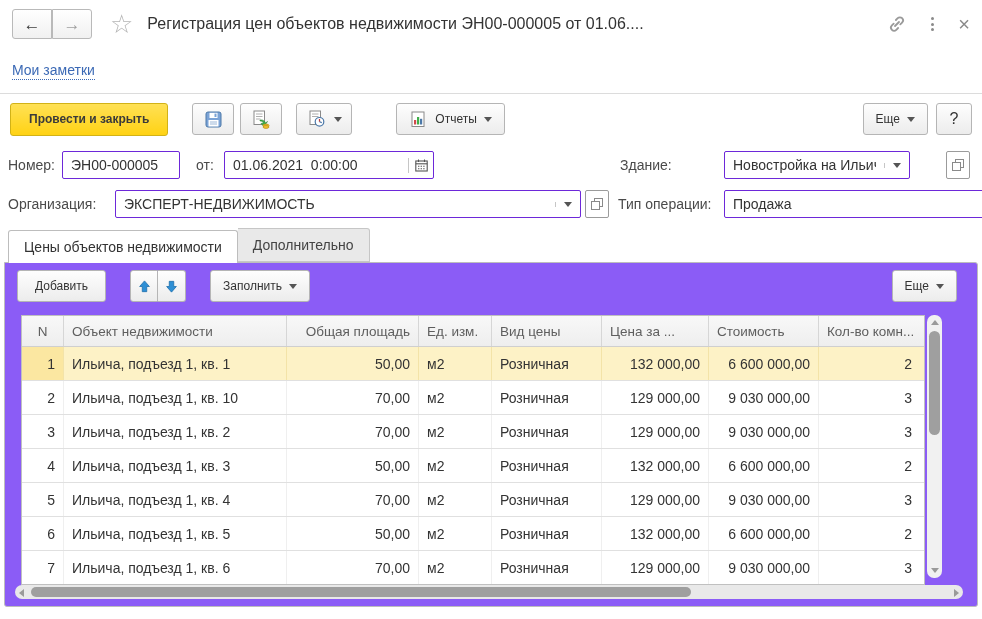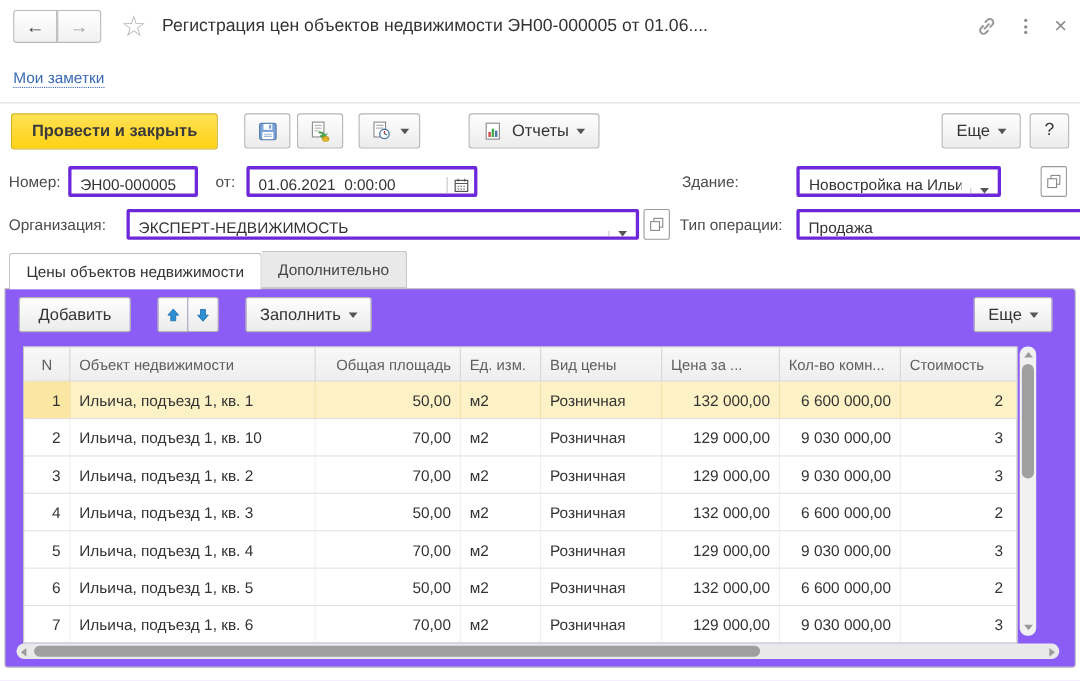--- a/index.html
+++ b/index.html
@@ -24,35 +24,35 @@
   .close-x{font-size:20px;color:#8a8a8a;cursor:pointer;line-height:1;}
   
   .navrow{display:flex;align-items:center;height:45px;padding:0 12px;gap:22px;
     border-bottom:1px solid #dcdcdc;}
   .nav-active{background:#efefef;border-radius:4px;padding:9px 15px;color:#333;cursor:default;}
   .nav-link{color:#3b69b5;border-bottom:1px dotted #3b69b5;cursor:pointer;padding-bottom:1px;}
   
   .cmdbar{display:flex;align-items:center;height:50px;padding:0 10px;}
   .btn{height:32px;box-sizing:border-box;background:linear-gradient(#fefefe,#ececec);
     border:1px solid #b5b5b5;border-radius:3px;display:inline-flex;align-items:center;
-    justify-content:center;font-size:15px;color:#333;cursor:pointer;padding:0 12px;}
+    justify-content:center;font-size:12px;color:#333;cursor:pointer;padding:0 12px;}
   .btn-primary{background:linear-gradient(#ffe155,#ffd214);border-color:#d2b217;
     font-weight:bold;color:#3a3a3a;padding:0 18px;height:33px;}
   .icon-btn{width:42px;padding:0;}
   .tri{width:0;height:0;border-left:4px solid transparent;border-right:4px solid transparent;
     border-top:5px solid #555;display:inline-block;}
   .btn .tri{margin-left:7px;}
   .g24{margin-left:24px}.g6{margin-left:6px}.g14{margin-left:14px}.g44{margin-left:44px}.g8{margin-left:8px}
   .spacer{flex:1}
   .help-btn{width:36px;font-size:16px;padding:0;}
   
   .formarea{position:relative;height:88px;}
   .flabel{position:absolute;color:#4a4a4a;white-space:nowrap;}
-  .field{position:absolute;display:flex;align-items:flex-end;height:28px;box-sizing:border-box;
-    border:3px solid #6d28d9;border-radius:2px;background:#fff;}
+  .field{position:absolute;display:flex;align-items:center;height:28px;box-sizing:border-box;
+    border:1px solid #6d28d9;border-radius:2px;background:#fff;}
   .field input{border:none;outline:none;flex:1;min-width:0;padding:0 8px;background:transparent;
     font-family:"Liberation Sans","DejaVu Sans",sans-serif;font-size:14px;color:#333;}
   .seg{width:24px;display:flex;align-items:center;justify-content:center;
     border-left:1px solid #c6c6c6;cursor:pointer;flex:0 0 auto;}
   .sqbtn{position:absolute;width:24px;height:28px;box-sizing:border-box;border:1px solid #9b9b9b;
     border-radius:2px;background:#fff;display:flex;align-items:center;justify-content:center;cursor:pointer;}
   
   .tabsrow{position:relative;z-index:2;display:flex;align-items:flex-end;height:30px;padding:0 0 0 8px;}
   .ctab{box-sizing:border-box;padding:16px 15px;display:flex;align-items:center;cursor:pointer;white-space:nowrap;}
   .ctab-active{height:31px;margin-bottom:-1px;background:#fff;border:1px solid #bdbdbd;border-bottom:none;
@@ -290,22 +290,22 @@
   </div>
 
   <div class="table">
     <div class="thead grid-cols">
       <div class="th h0">N</div>
       <div class="th h1">Объект недвижимости</div>
       <div class="th h2">Общая площадь</div>
       <div class="th h3">Ед. изм.</div>
       <div class="th h4">Вид цены</div>
       <div class="th h5">Цена за ...</div>
+      <div class="th h6">Стоимость</div>
       <div class="th h7">Кол-во комн...</div>
-      <div class="th h6">Стоимость</div>
     </div>
     <div>
         <div class="trow grid-cols selected">
           <div class="tcell c0">1</div>
           <div class="tcell c1">Ильича, подъезд 1, кв. 1</div>
           <div class="tcell c2">50,00</div>
           <div class="tcell c3">м2</div>
           <div class="tcell c4">Розничная</div>
           <div class="tcell c5">132 000,00</div>
           <div class="tcell c6">6 600 000,00</div>

